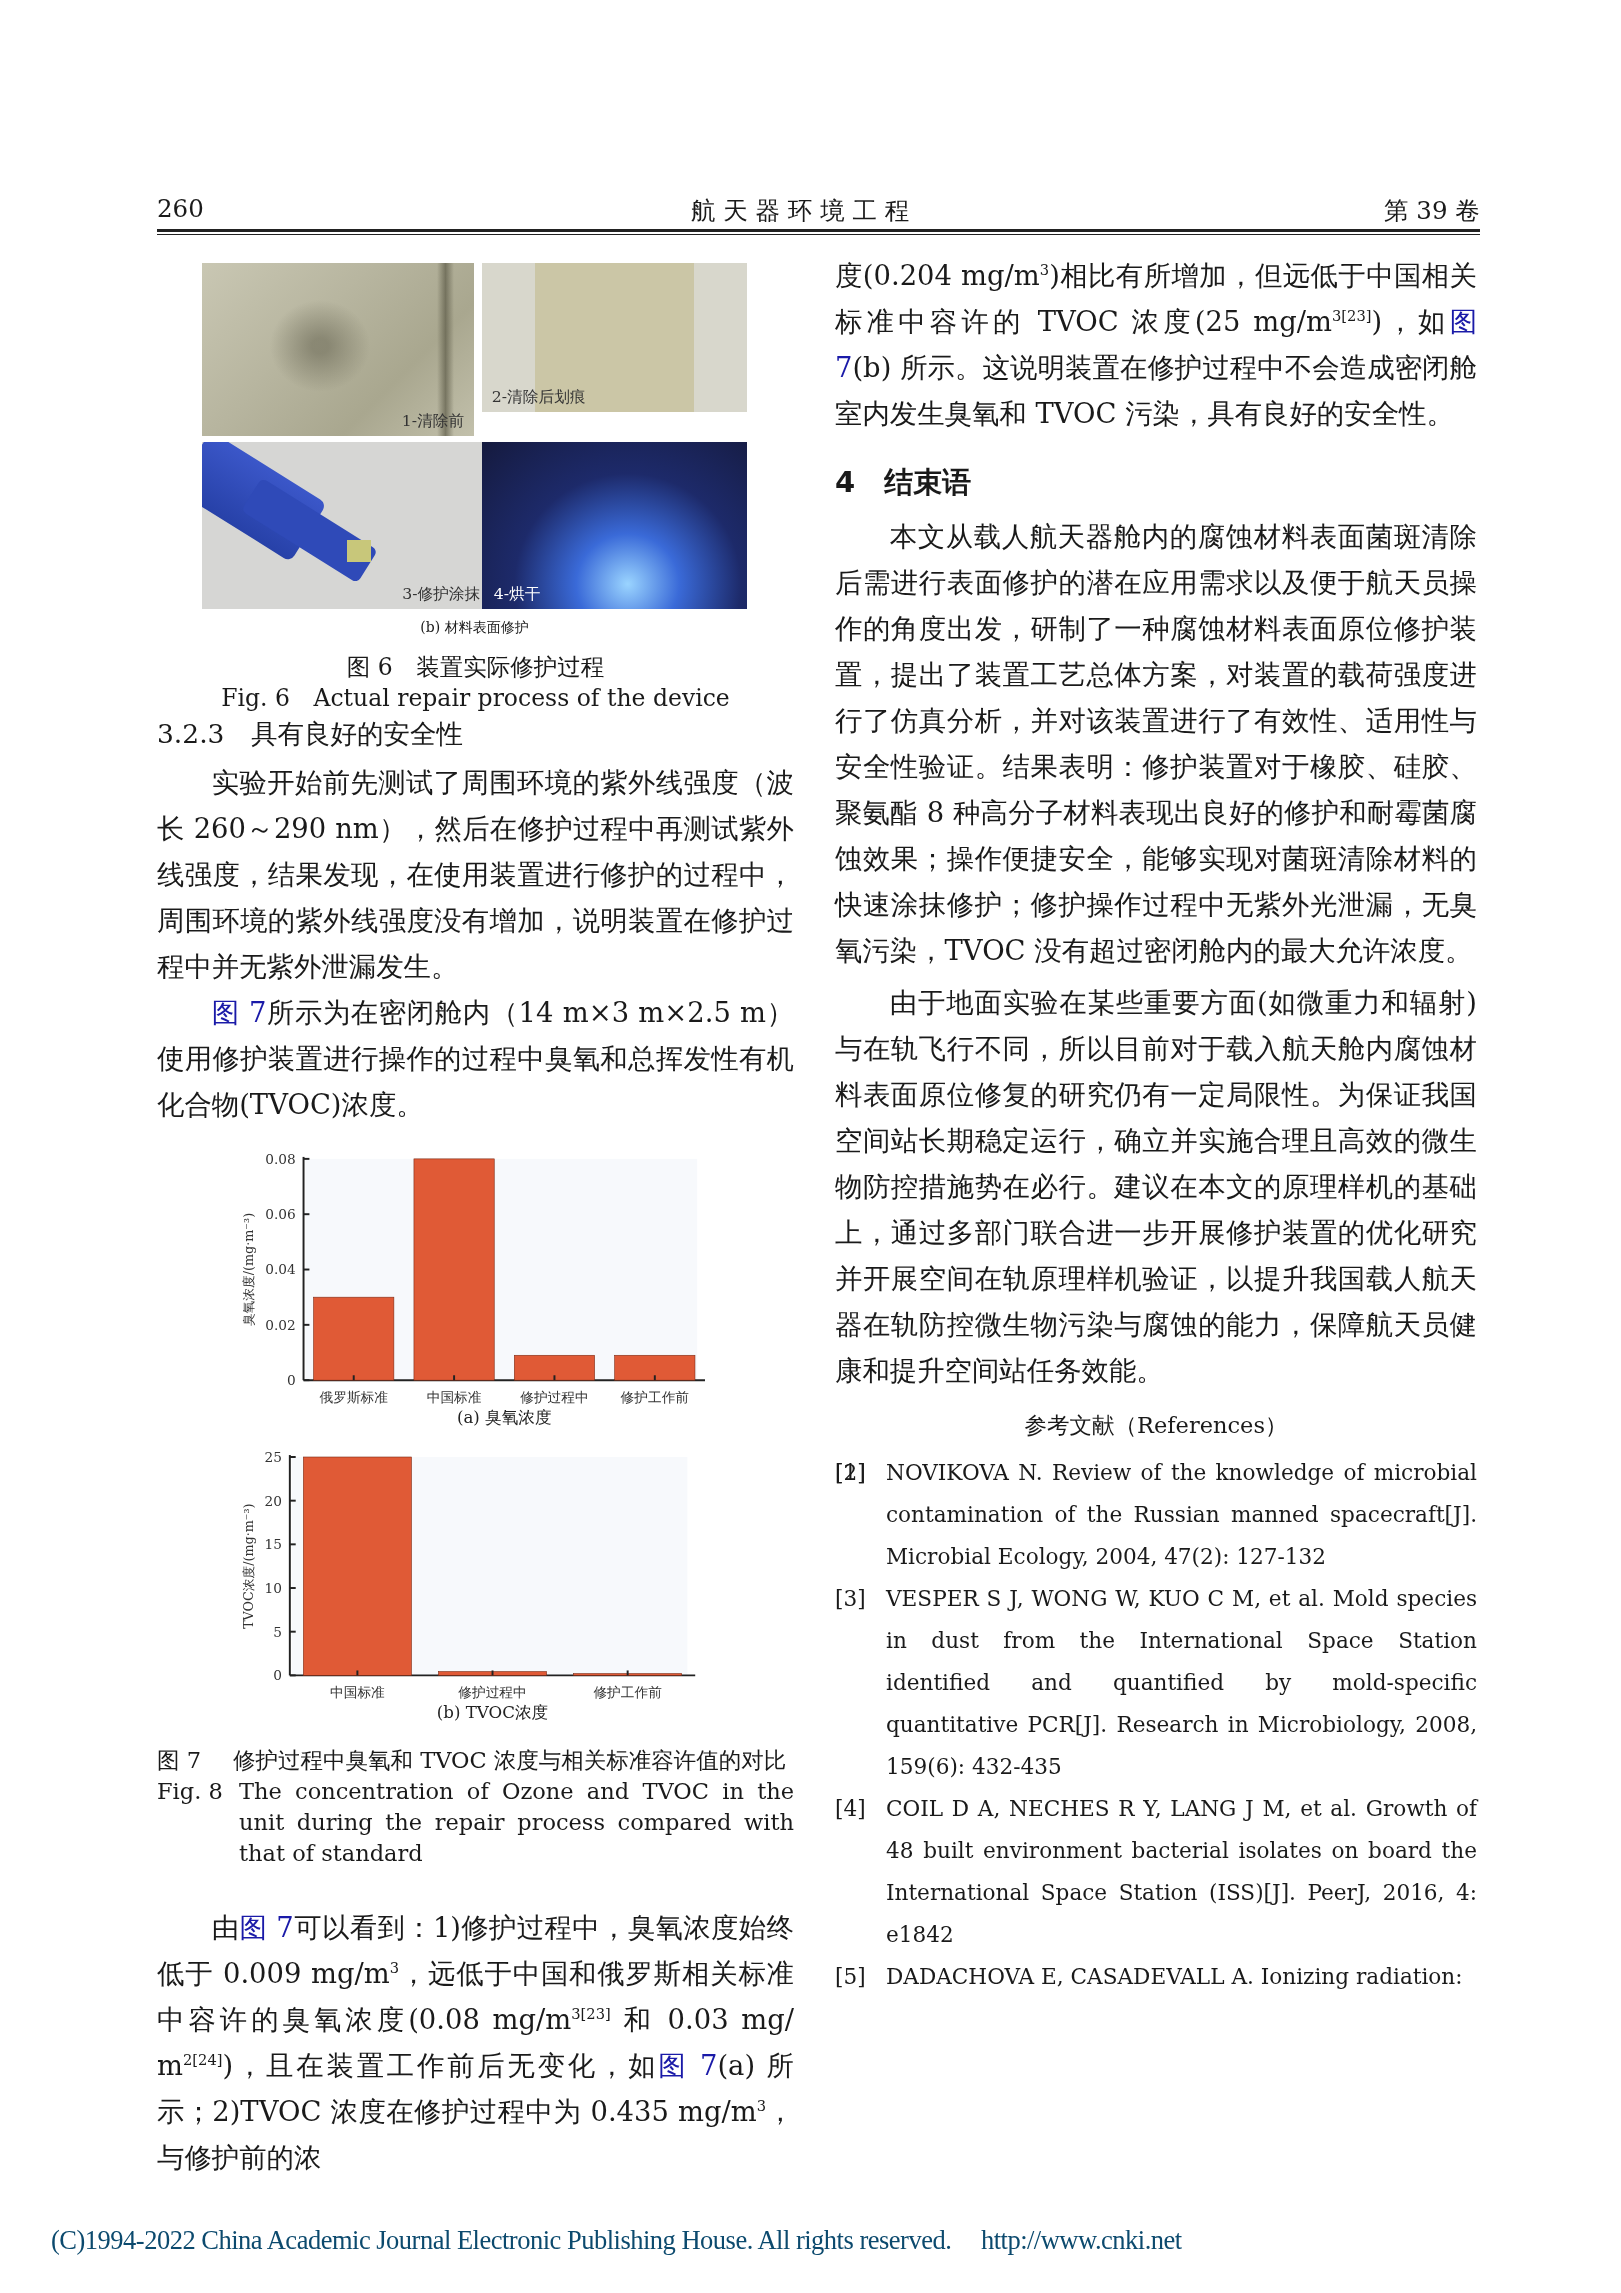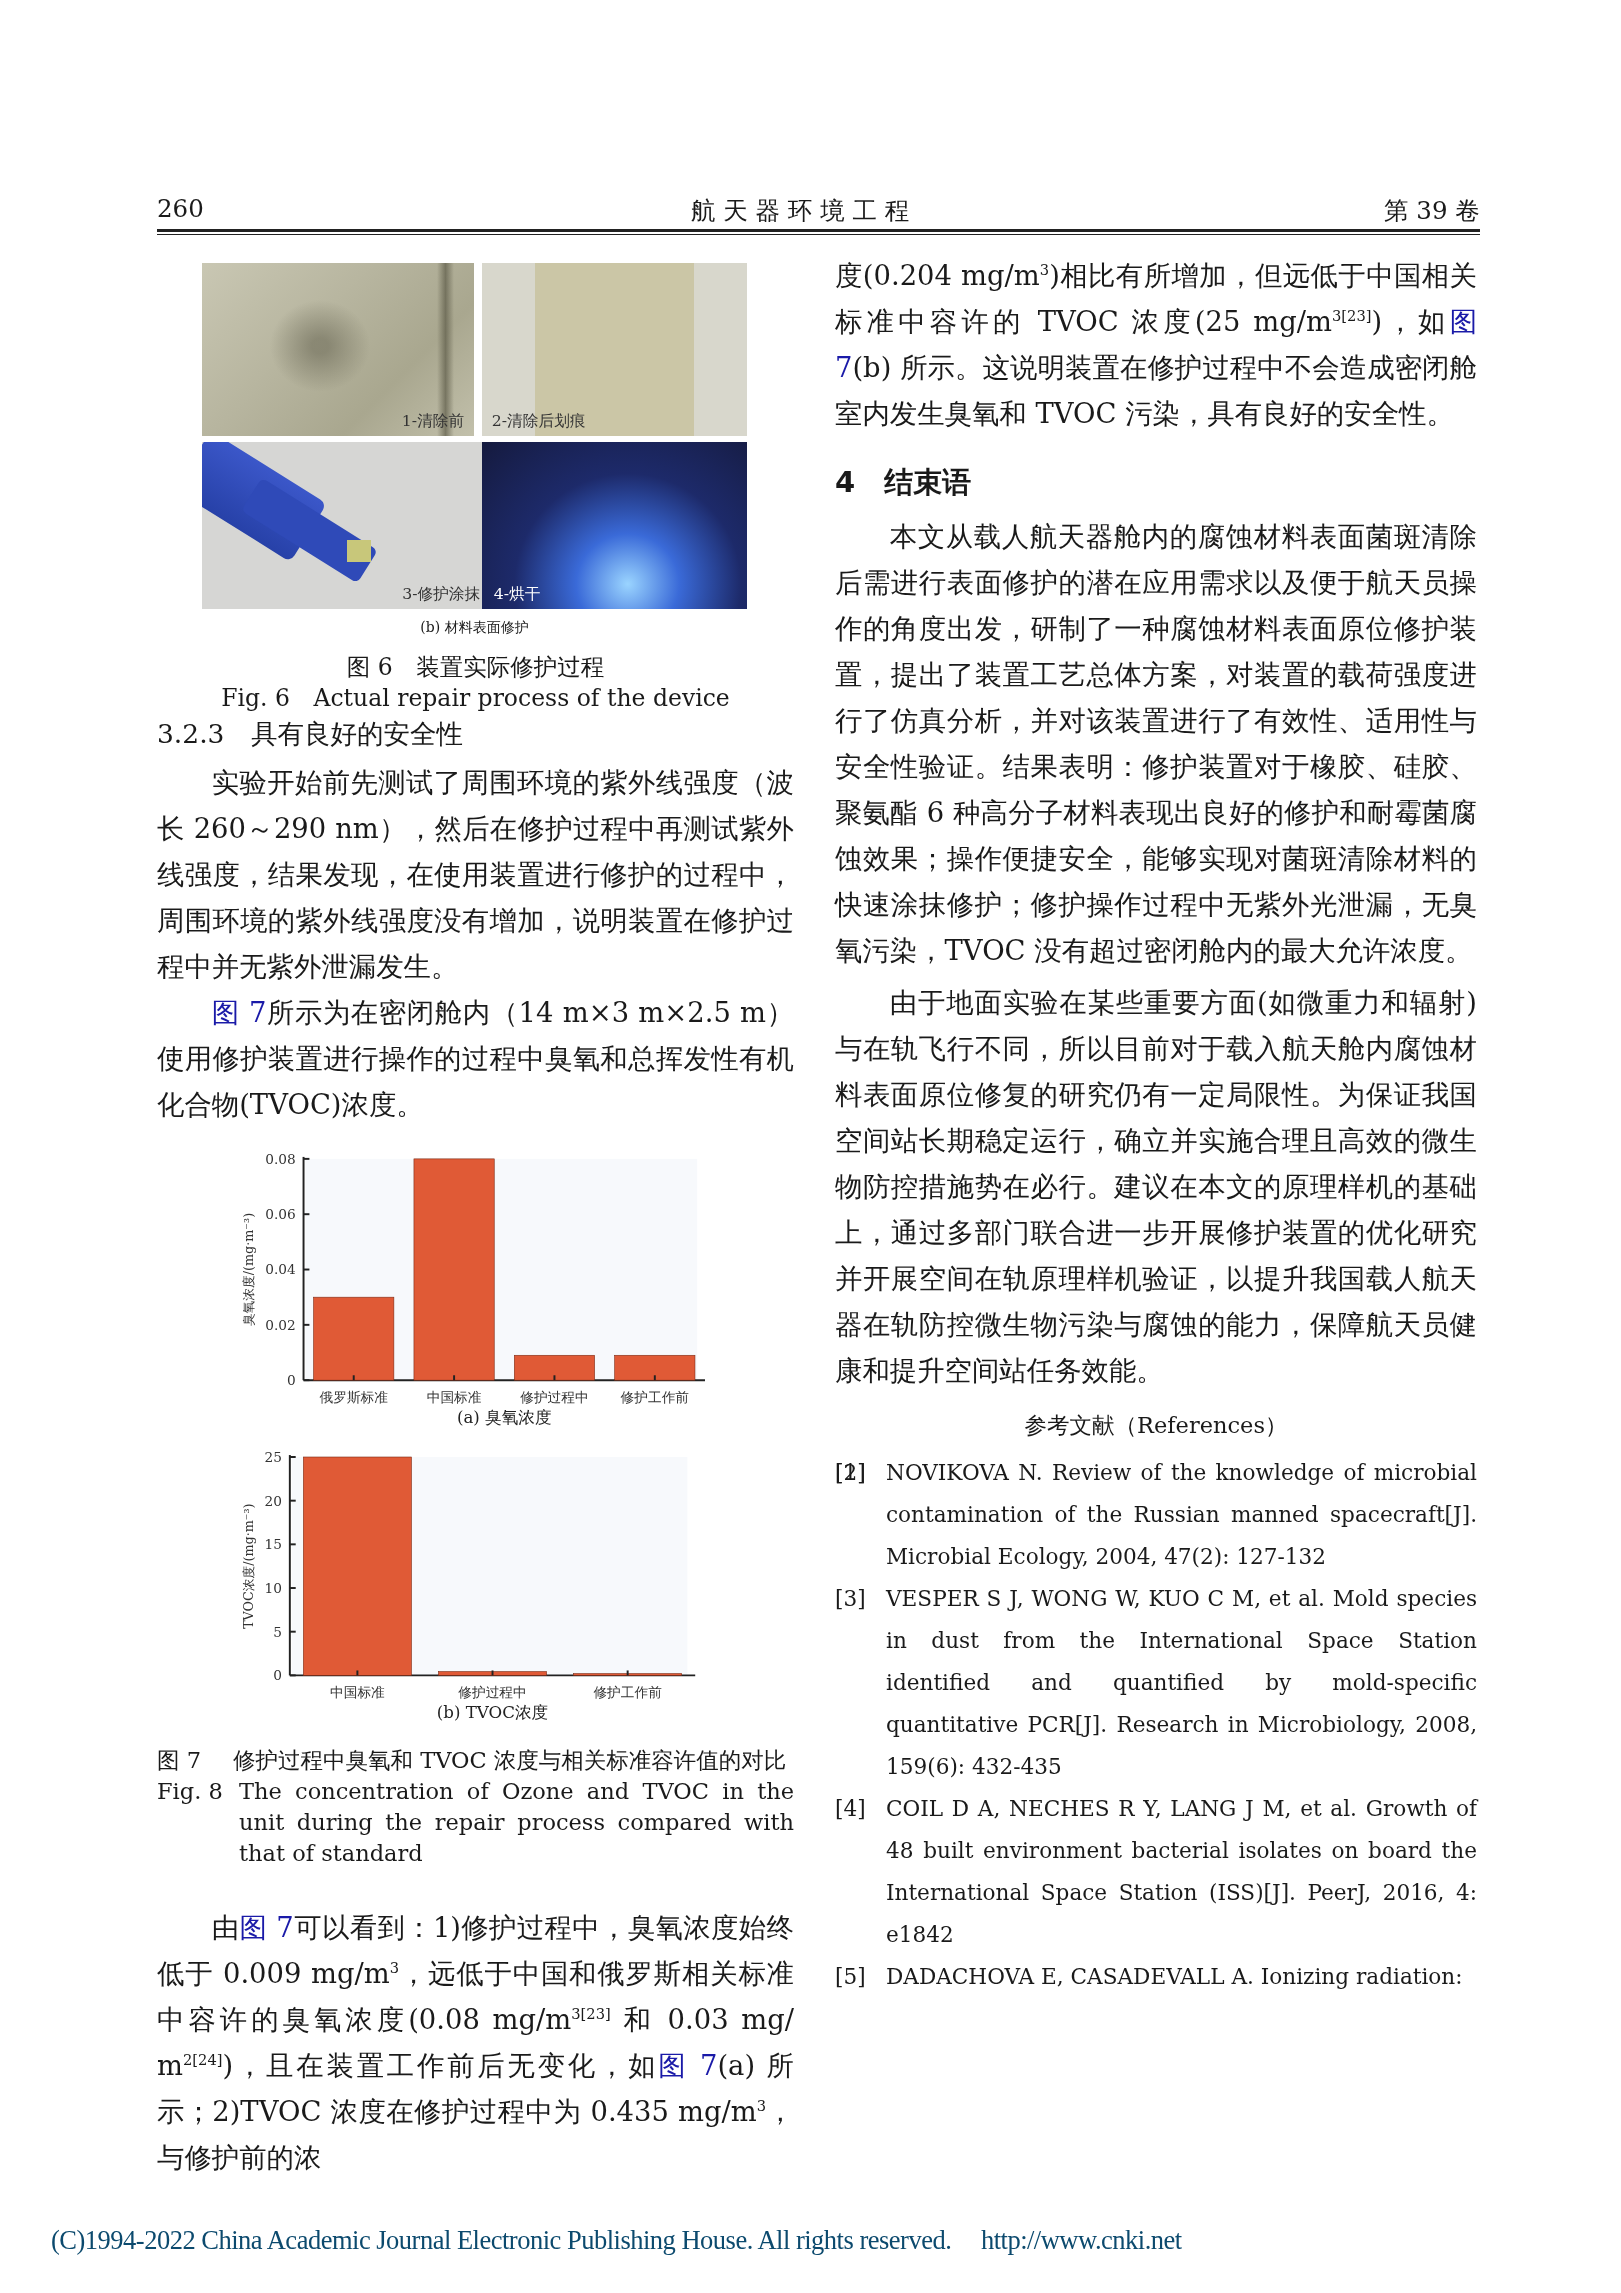--- a/index.html
+++ b/index.html
@@ -30,21 +30,21 @@
 <div class="abs hdr" style="left:1384px;">第 39 卷</div>
 <div class="abs hdr-rule"></div>
 <div class="abs hdr-rule2"></div>
 
 <div>
   <div class="photo" style="left:202px;top:263px;width:272px;height:173px;background:linear-gradient(135deg,#c9c7b3,#b7b59f 40%,#a9a78f 70%,#c2c0ab);">
     <div style="position:absolute;left:59px;top:29px;width:118px;height:108px;background:radial-gradient(#6d6b58 10%,transparent 60%);opacity:.6"></div>
     <div style="position:absolute;right:19.6px;top:0;width:17.6px;height:173px;background:linear-gradient(90deg,transparent,#5d5b48,transparent);opacity:.7"></div>
     <span class="lbl">1-清除前</span>
   </div>
-  <div class="photo" style="left:482px;top:263px;width:265px;height:173px;background:linear-gradient(90deg,#d8d7cc 0 20%,#cbc6a6 20% 80%,#d8d7cc 80%);">
+  <div class="photo" style="left:482px;top:263px;width:265px;height:149px;background:linear-gradient(90deg,#d8d7cc 0 20%,#cbc6a6 20% 80%,#d8d7cc 80%);">
     <span class="lbl" style="left:9.8px;right:auto;">2-清除后划痕</span>
   </div>
   <div class="photo" style="left:202px;top:442px;width:288px;height:167px;background:#d6d6d4;">
     <div style="position:absolute;left:-19.6px;top:19.6px;width:137px;height:69px;background:linear-gradient(#3b57c9,#2741a8);transform:rotate(32deg);border-radius:7.8px;"></div>
     <div style="position:absolute;left:39px;top:69px;width:137px;height:39px;background:#2f4ab8;transform:rotate(32deg);border-radius:5.9px;"></div>
     <div style="position:absolute;left:145px;top:98px;width:23.5px;height:21.6px;background:#c8c77a;"></div>
     <span class="lbl">3-修护涂抹</span>
   </div>
   <div class="photo" style="left:482px;top:442px;width:265px;height:167px;background:radial-gradient(ellipse at 55% 85%,#9ad4ff 0%,#3a6ad8 25%,#1d2a6a 55%,#151a3e 100%);">
     <span class="lbl" style="left:11.8px;right:auto;color:#fff;">4-烘干</span>
@@ -130,21 +130,21 @@
   </div>
 </div>
 
 <div class="abs col" style="left:157px;top:1905px;width:637px;">
   <p class="ind"><span>由</span><span class="link">图 7</span><span>可以看到：1)修护过程中，臭氧浓度始终低于 0.009 mg/m</span><sup>3</sup><span>，远低于中国和俄罗斯相关标准中容许的臭氧浓度(0.08 mg/m</span><sup>3[23]</sup><span> 和 0.03 mg/ m</span><sup>2[24]</sup><span>)，且在装置工作前后无变化，如</span><span class="link">图 7</span><span>(a) 所示；2)TVOC 浓度在修护过程中为 0.435 mg/m</span><sup>3</sup><span>，与修护前的浓</span></p>
 </div>
 
 <div class="abs col" style="left:835px;top:253px;width:642px;">
   <p><span>度(0.204 mg/m</span><sup>3</sup><span>)相比有所增加，但远低于中国相关标准中容许的 TVOC 浓度(25 mg/m</span><sup>3[23]</sup><span>)，如</span><span class="link">图 7</span><span>(b) 所示。这说明装置在修护过程中不会造成密闭舱室内发生臭氧和 TVOC 污染，具有良好的安全性。</span></p>
   <div style="font-size:29px;font-weight:bold;margin:21.6px 0 9.8px 0;font-family:'DejaVu Sans','Liberation Sans',sans-serif;">4　结束语</div>
-  <p class="ind">本文从载人航天器舱内的腐蚀材料表面菌斑清除后需进行表面修护的潜在应用需求以及便于航天员操作的角度出发，研制了一种腐蚀材料表面原位修护装置，提出了装置工艺总体方案，对装置的载荷强度进行了仿真分析，并对该装置进行了有效性、适用性与安全性验证。结果表明：修护装置对于橡胶、硅胶、聚氨酯 6 种高分子材料表现出良好的修护和耐霉菌腐蚀效果；操作便捷安全，能够实现对菌斑清除材料的快速涂抹修护；修护操作过程中无紫外光泄漏，无臭氧污染，TVOC 没有超过密闭舱内的最大允许浓度。</p>
+  <p class="ind">本文从载人航天器舱内的腐蚀材料表面菌斑清除后需进行表面修护的潜在应用需求以及便于航天员操作的角度出发，研制了一种腐蚀材料表面原位修护装置，提出了装置工艺总体方案，对装置的载荷强度进行了仿真分析，并对该装置进行了有效性、适用性与安全性验证。结果表明：修护装置对于橡胶、硅胶、聚氨酯 8 种高分子材料表现出良好的修护和耐霉菌腐蚀效果；操作便捷安全，能够实现对菌斑清除材料的快速涂抹修护；修护操作过程中无紫外光泄漏，无臭氧污染，TVOC 没有超过密闭舱内的最大允许浓度。</p>
   <p class="ind" style="margin-top:5.9px;">由于地面实验在某些重要方面(如微重力和辐射)与在轨飞行不同，所以目前对于载入航天舱内腐蚀材料表面原位修复的研究仍有一定局限性。为保证我国空间站长期稳定运行，确立并实施合理且高效的微生物防控措施势在必行。建议在本文的原理样机的基础上，通过多部门联合进一步开展修护装置的优化研究并开展空间在轨原理样机验证，以提升我国载人航天器在轨防控微生物污染与腐蚀的能力，保障航天员健康和提升空间站任务效能。</p>
   <div style="text-align:center;font-size:22.5px;margin:7.8px 0 3.9px 0;">参考文献（References）</div>
   <div id="ref-list">
       <div class="ref"><span class="num">[1]</span></div>
       <div class="ref"><span class="num">[2]</span><span>NOVIKOVA N. Review of the knowledge of microbial contamination of the Russian manned spacecraft[J]. Microbial Ecology, 2004, 47(2): 127-132</span></div>
       <div class="ref"><span class="num">[3]</span><span>VESPER S J, WONG W, KUO C M, et al. Mold species in dust from the International Space Station identified and quantified by mold-specific quantitative PCR[J]. Research in Microbiology, 2008, 159(6): 432-435</span></div>
       <div class="ref"><span class="num">[4]</span><span>COIL D A, NECHES R Y, LANG J M, et al. Growth of 48 built environment bacterial isolates on board the International Space Station (ISS)[J]. PeerJ, 2016, 4: e1842</span></div>
       <div class="ref"><span class="num">[5]</span><span>DADACHOVA E, CASADEVALL A. Ionizing radiation:</span></div>
     </div>
 </div>

